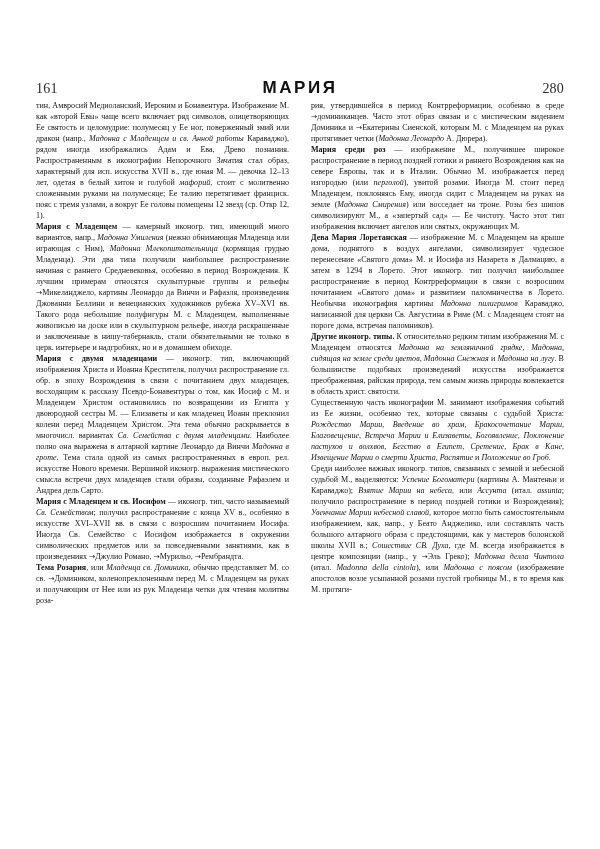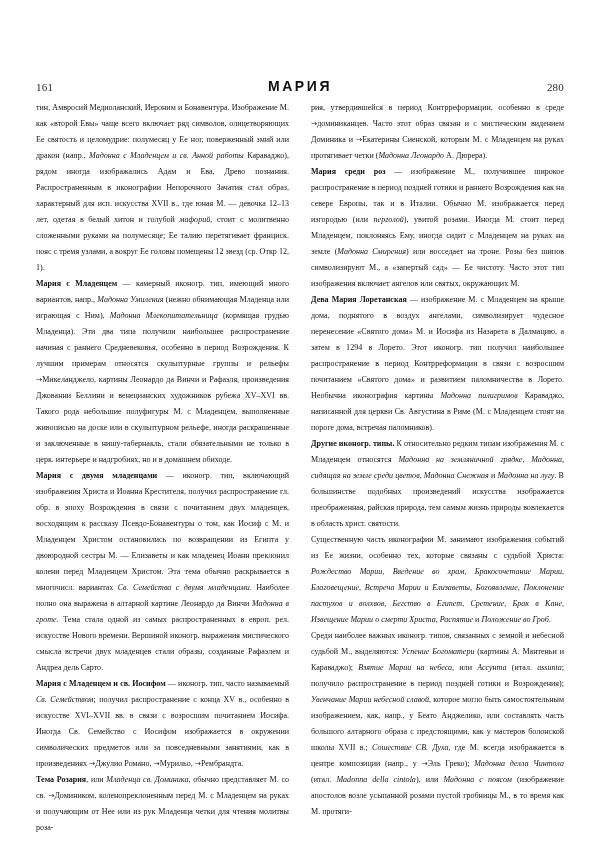--- a/index.html
+++ b/index.html
@@ -26,43 +26,43 @@
     top: 78px;
     left: 36px;
     right: 36px;
     height: 16px;
     display: flex;
     align-items: baseline;
     justify-content: space-between;
   }
   .folio {
     font-family: "Liberation Serif", "DejaVu Serif", serif;
-    font-size: 11px;
+    font-size: 14px;
     color: #2b2b2b;
     letter-spacing: 0.2px;
   }
   .head-title {
     font-family: "Liberation Sans", "DejaVu Sans", sans-serif;
-    font-size: 14px;
+    font-size: 17px;
     font-weight: bold;
     letter-spacing: 2.6px;
     color: #101010;
   }
   .columns {
     position: absolute;
     top: 100px;
     left: 36px;
     width: 528px;
     display: flex;
     gap: 22px;
   }
   .col {
     width: 253px;
     font-size: 8.05px;
-    line-height: 16px;
+    line-height: 11px;
     text-align: justify;
     text-justify: inter-word;
     hyphens: manual;
     color: #141414;
   }
   .col p {
     margin: 0;
     text-indent: 0;
   }
   .ent {

